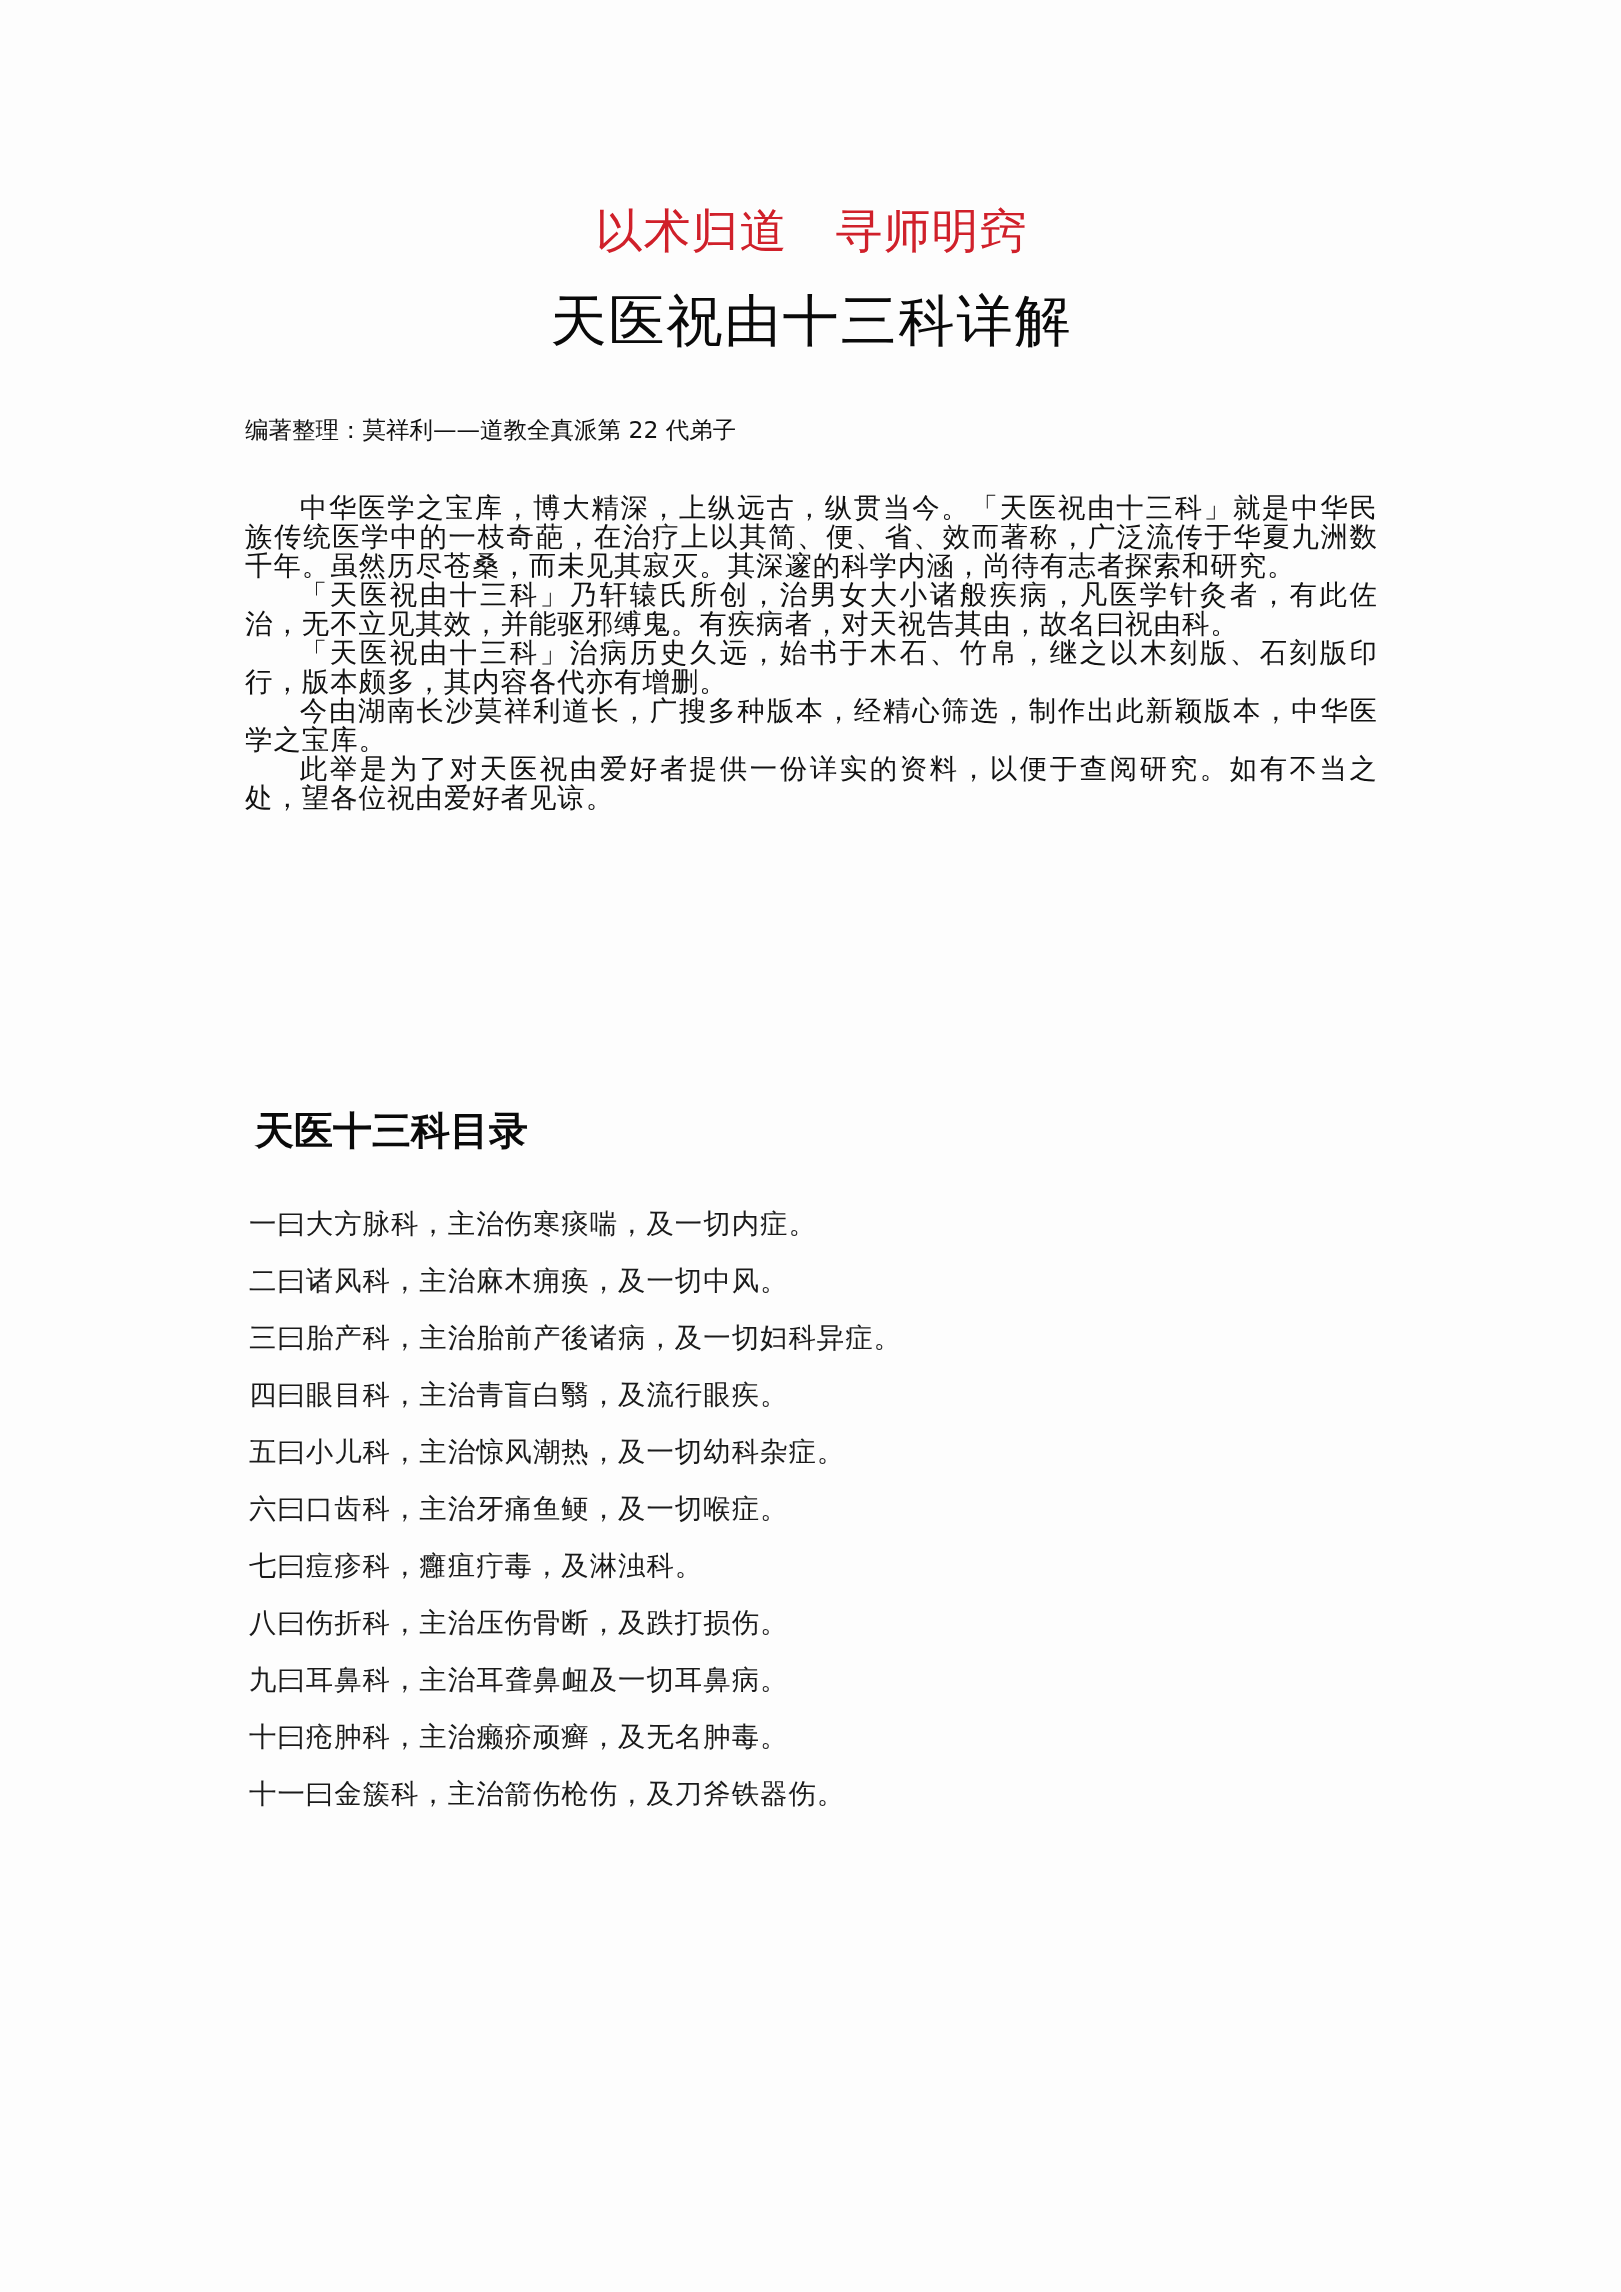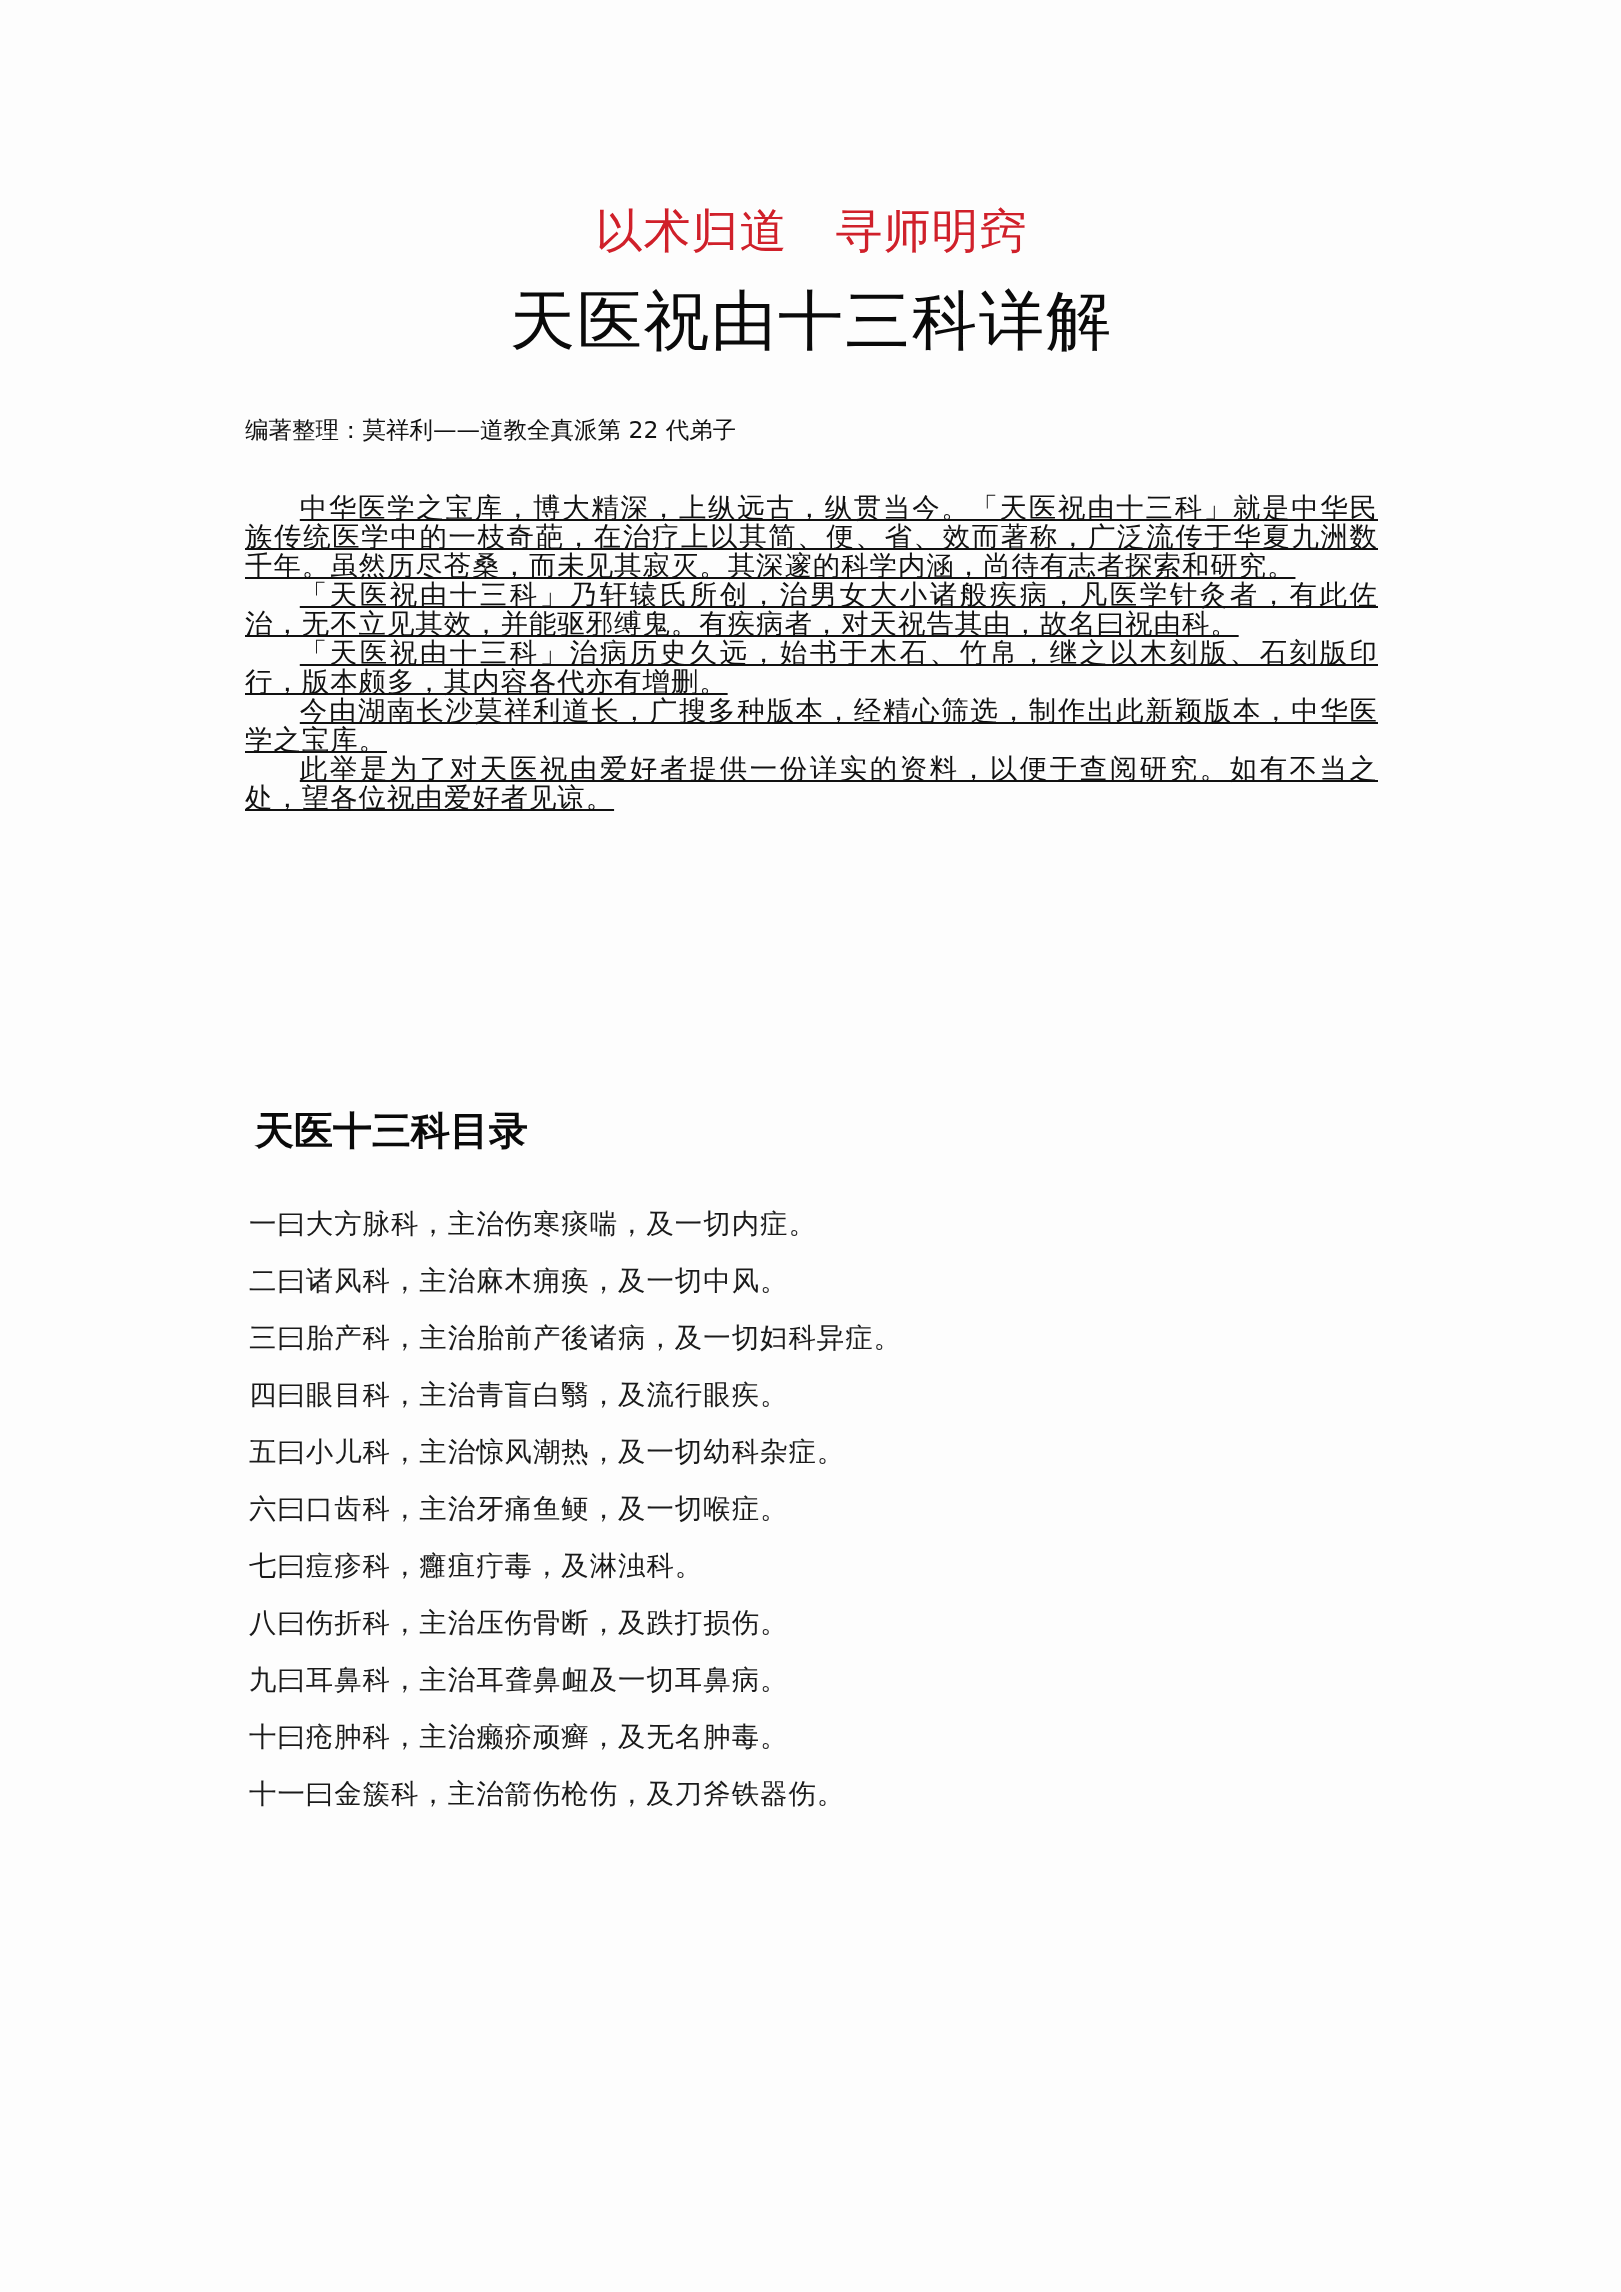--- a/index.html
+++ b/index.html
@@ -33,21 +33,21 @@
       font-family: Liberation Sans, sans-serif;
       white-space: pre;
       letter-spacing: 1px;
     }
     .title {
       position: absolute;
       left: 0;
       top: 282px;
       width: 1133px;
       text-align: center;
-      font-size: 65px;
+      font-size: 56px;
       line-height: 78px;
       font-weight: normal;
       color: #0a0a0a;
       margin: 0;
       font-family: "DejaVu Sans", "Liberation Sans", sans-serif;
       letter-spacing: 2px;
     }
     .author {
       position: absolute;
       left: 0;
@@ -65,21 +65,20 @@
       width: 1133px;
     }
     .intro p {
       margin: 0;
       font-size: 27.4px;
       line-height: 29px;
       text-indent: 2em;
       text-align: justify;
       text-justify: inter-character;
       letter-spacing: 1px;
-      text-decoration: underline;
     }
     .section-heading {
       position: absolute;
       left: 0;
       top: 1096px;
       margin: 10px;
       font-size: 39px;
       line-height: 49px;
       font-weight: bold;
       font-family: "DejaVu Sans", "Liberation Sans", sans-serif;

